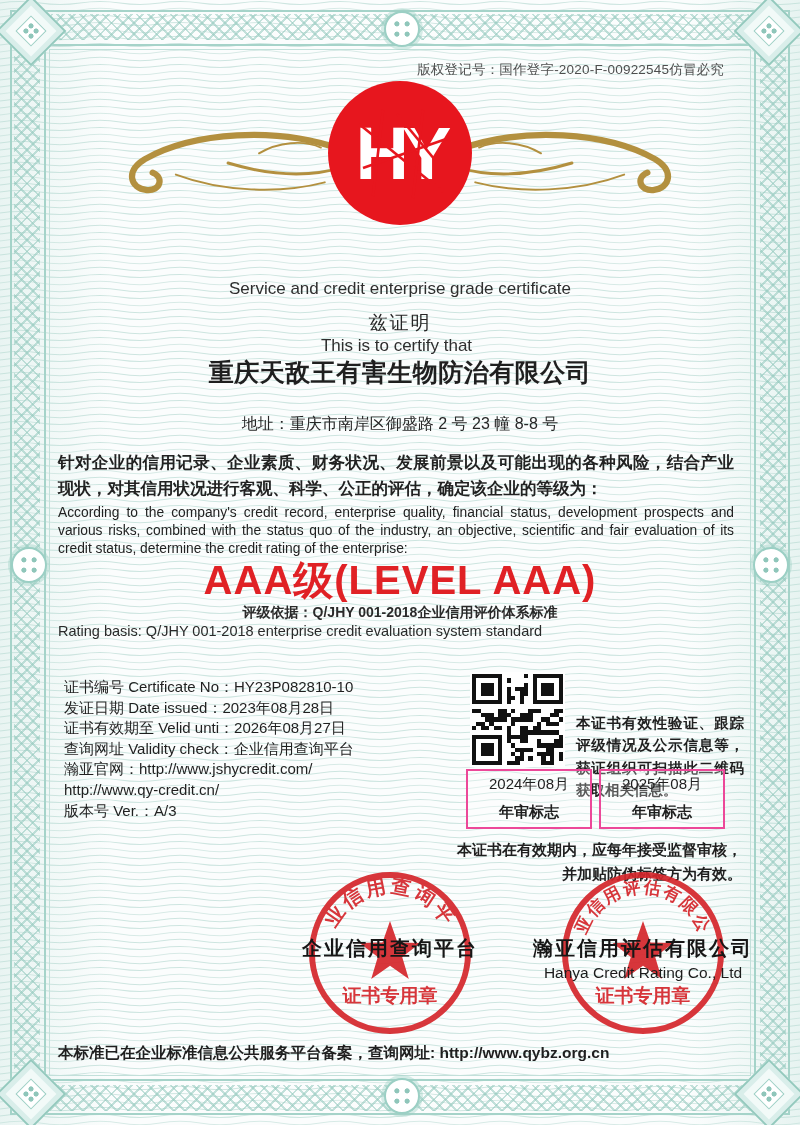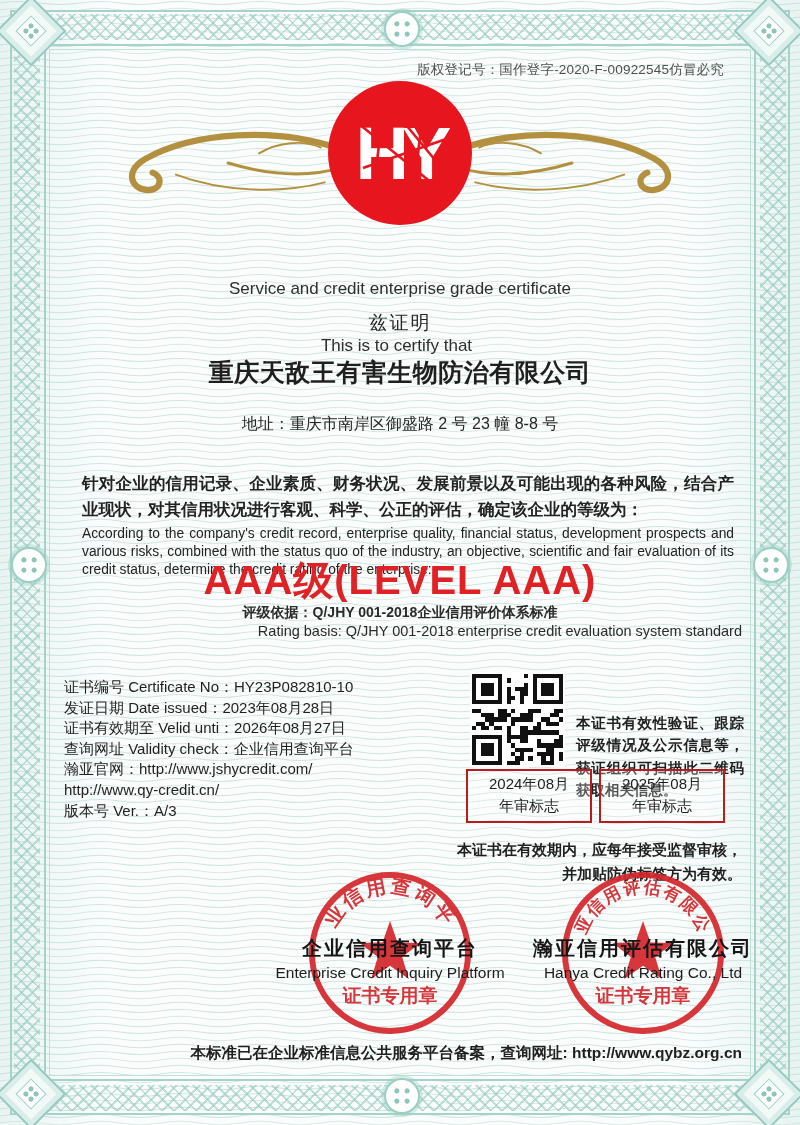--- a/index.html
+++ b/index.html
@@ -50,42 +50,42 @@
   .flourish{position:absolute;top:44px;width:232px;height:78px;}
   .flourish.fl-left{left:56px;}
   .flourish.fl-right{right:56px;transform:scaleX(-1);}
   .title{top:174px;left:0;right:0;text-align:center;font-size:37px;font-weight:700;color:#262626;letter-spacing:3px;}
   .subtitle{top:224px;left:0;right:0;text-align:center;font-size:17px;color:#2e2e2e;}
   .certify-cn{top:255px;left:0;right:0;text-align:center;font-size:19px;color:#262626;letter-spacing:2px;}
   .certify-en{top:281px;left:0;right:7px;text-align:center;font-size:17px;color:#2e2e2e;}
   .company{top:301px;left:0;right:0;text-align:center;font-size:25px;font-weight:800;color:#1f1f1f;letter-spacing:.5px;}
   .code{top:338px;left:0;right:0;text-align:center;font-size:16px;color:#262626;}
   .addr{top:359px;left:0;right:0;text-align:center;font-size:16px;color:#262626;}
-  .para{top:394px;left:24px;right:8px;margin-top:21px;}
+  .para{top:394px;left:0;right:8px;}
   .para-cn{font-size:16.5px;font-weight:600;line-height:26px;text-align:justify;color:#222;}
   .para-en{font-size:13.8px;font-weight:500;line-height:18px;text-align:justify;color:#222;margin-top:3px;}
   .rating{top:498px;left:0;right:0;text-align:center;font-size:40px;font-weight:800;letter-spacing:1px;}
   .basis-cn{top:549px;left:0;right:0;text-align:center;font-size:14px;font-weight:600;color:#2a2a2a;}
-  .basis-en{top:568px;left:0;right:0;text-align:right;font-size:14.5px;color:#2a2a2a;}
+  .basis-en{top:568px;left:0;right:0;text-align:left;font-size:14.5px;color:#2a2a2a;}
   .details{left:6px;top:622px;font-size:15px;line-height:20.6px;color:#1f1f1f;font-weight:500;width:400px;}
   .qr-block{left:412px;top:617px;width:272px;height:96px;}
   .qr-box{position:absolute;left:0;top:0;width:95px;height:95px;background:#fff;padding:2px;box-sizing:border-box;}
   .qr-note{position:absolute;left:106px;top:0px;width:168px;font-size:14.5px;line-height:22.4px;font-weight:600;color:#1f1f1f;text-align:justify;margin-top:40px;}
   .year-boxes{left:408px;top:714px;display:flex;gap:7px;}
-  .year-box{width:126px;border:2px solid #b91c1c;box-sizing:border-box;text-align:center;padding:4px 0 5px;background:rgba(255,255,255,.25);}
+  .year-box{width:126px;border:2px solid #ec4899;box-sizing:border-box;text-align:center;padding:4px 0 5px;background:rgba(255,255,255,.25);}
   .year-box .m{font-size:15px;color:#1f1f1f;}
-  .year-box .l{font-size:15px;color:#1f1f1f;margin-top:3px;}
+  .year-box .l{font-size:15px;color:#1f1f1f;margin-top:9px;font-weight:bold;}
   .note{right:0;top:783px;text-align:right;font-size:15px;line-height:24px;font-weight:600;color:#1f1f1f;width:330px;}
   .stamps-row{top:880px;left:0;right:0;height:160px;}
   .stamp-col{position:absolute;top:0;width:420px;transform:translateX(-50%);text-align:center;}
   .stamp-col.s1{left:332px;} .stamp-col.s2{left:585px;}
   .stamp-svg{position:absolute;left:50%;margin-left:-85px;top:-67px;overflow:visible;opacity:.92;z-index:1;}
   .org-cn{position:relative;z-index:2;font-size:20px;font-weight:600;color:#161616;letter-spacing:2px;line-height:26px;}
   .org-en{position:relative;z-index:2;font-size:15.5px;font-weight:500;color:#1c1c1c;margin-top:3px;}
-  .footer{top:988px;left:0;right:0;text-align:right;font-size:15.5px;font-weight:600;color:#1f1f1f;}
+  .footer{top:988px;left:0;right:0;text-align:left;font-size:15.5px;font-weight:600;color:#1f1f1f;}
 </style>
 </head>
 <body>
 
 <svg class="waves" width="800" height="1125" aria-hidden="true">
   <defs>
     <pattern id="wav" width="160" height="21" patternUnits="userSpaceOnUse">
       <path d="M0 3 Q20 0 40 3 T80 3 T120 3 T160 3" fill="none" stroke="#cde5e0" stroke-width="1.1"></path>
       <path d="M0 10 Q20 6.5 40 10 T80 10 T120 10 T160 10" fill="none" stroke="#d7eae6" stroke-width="1"></path>
       <path d="M0 17 Q20 13.5 40 17 T80 17 T120 17 T160 17" fill="none" stroke="#cde5e0" stroke-width="1.1"></path>
@@ -339,21 +339,20 @@
             <path id="arc1" d="M28.6 64.5 A60 60 0 0 1 141.4 64.5"></path>
           </defs>
         <circle cx="85" cy="85" r="78" fill="none" stroke="#d5262b" stroke-width="6"></circle>
         <text font-size="20" font-weight="bold" fill="#d5262b" letter-spacing="3">
           <textPath href="#arc1" startOffset="50%" text-anchor="middle">企业信用查询平台</textPath>
         </text>
         <path d="M85,53 L92.5,74.6 L115.4,75.1 L97.2,89 L103.8,110.9 L85,97.8 L66.2,110.9 L72.8,89 L54.6,75.1 L77.5,74.6 Z" fill="#d5262b"></path>
         <text x="85" y="134" text-anchor="middle" font-size="19" font-weight="bold" fill="#d5262b">证书专用章</text>
       </svg>
       <div class="org-cn">企业信用查询平台</div>
-      <div class="org-en">Enterprise Credit Inquiry Platform</div>
     </div>
     <div class="stamp-col s2">
       <svg class="stamp-svg" width="170" height="170" viewBox="0 0 170 170">
         <defs>
             <path id="arc2" d="M28.6 64.5 A60 60 0 0 1 141.4 64.5"></path>
           </defs>
         <circle cx="85" cy="85" r="78" fill="none" stroke="#d5262b" stroke-width="6"></circle>
         <text font-size="17" font-weight="bold" fill="#d5262b" letter-spacing="2">
           <textPath href="#arc2" startOffset="50%" text-anchor="middle">瀚亚信用评估有限公司</textPath>
         </text>

